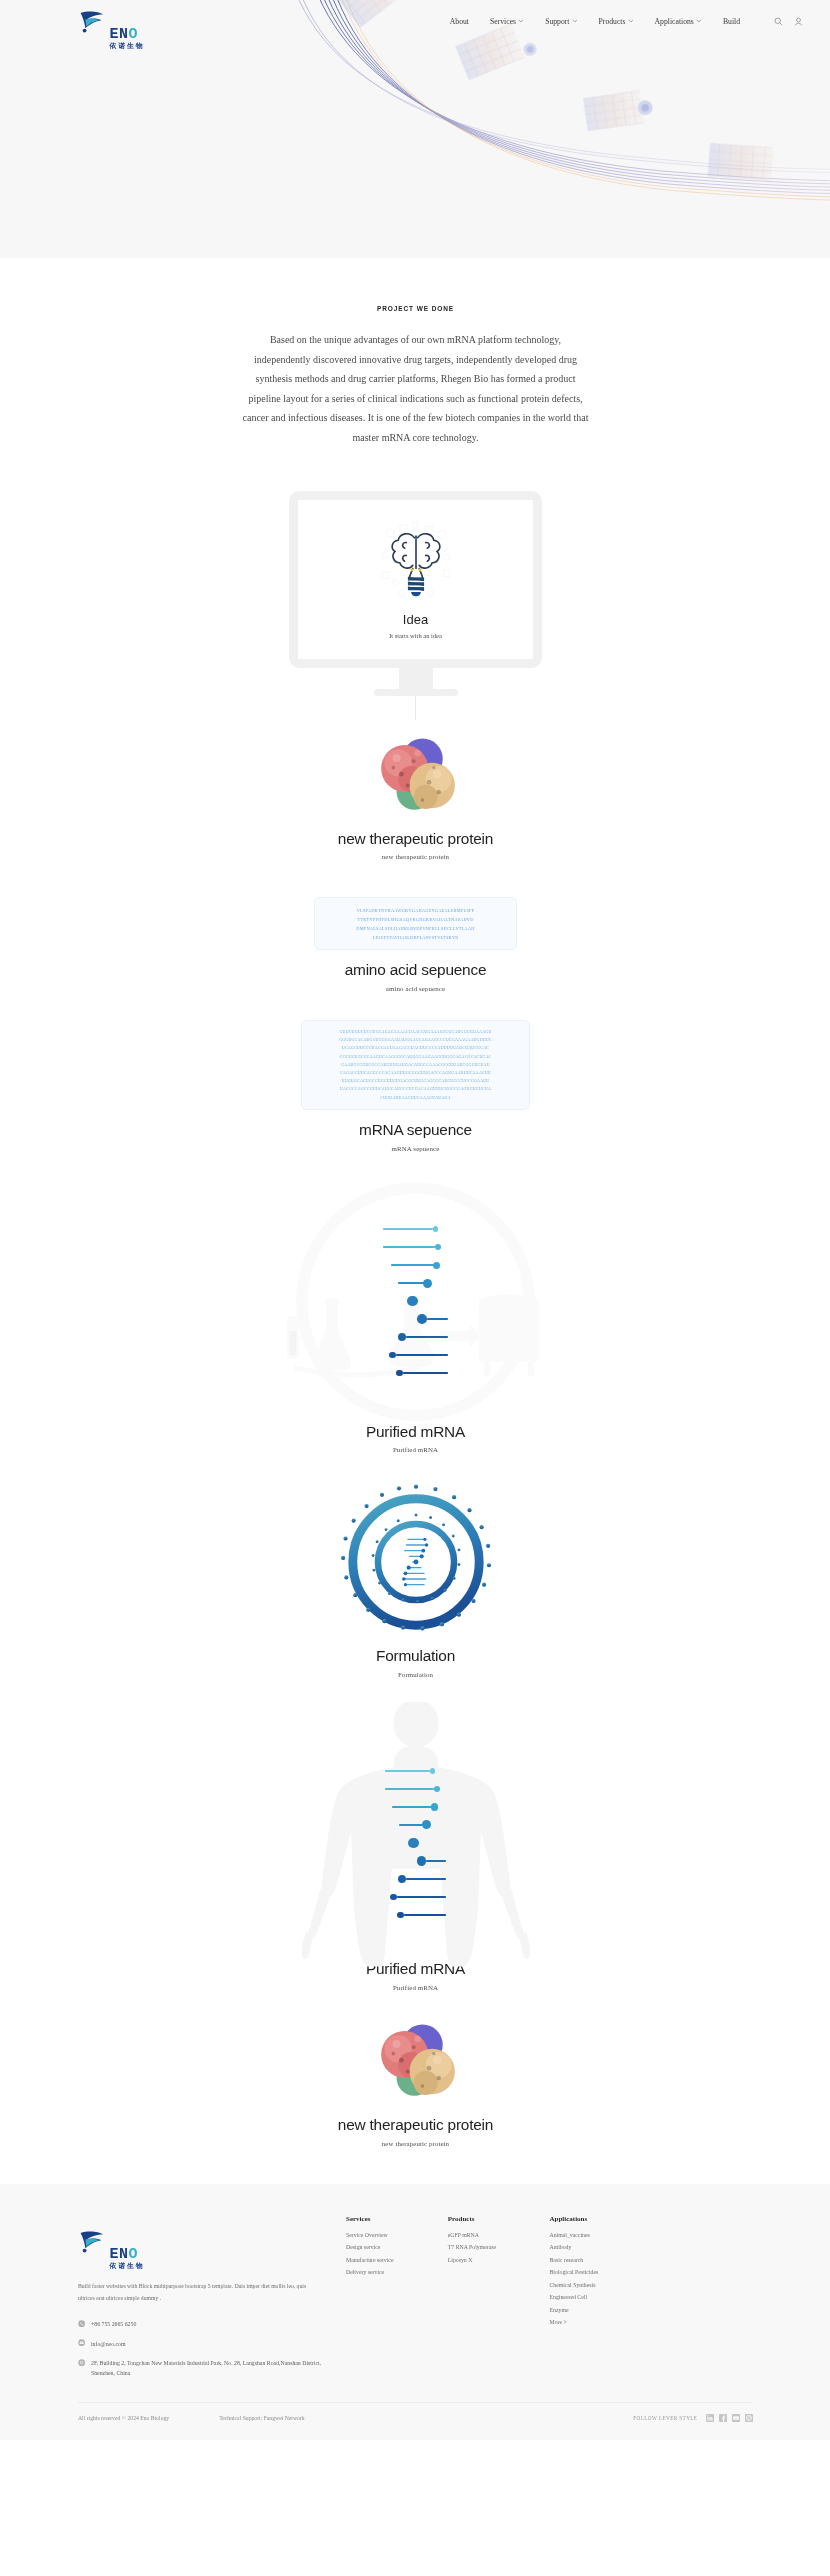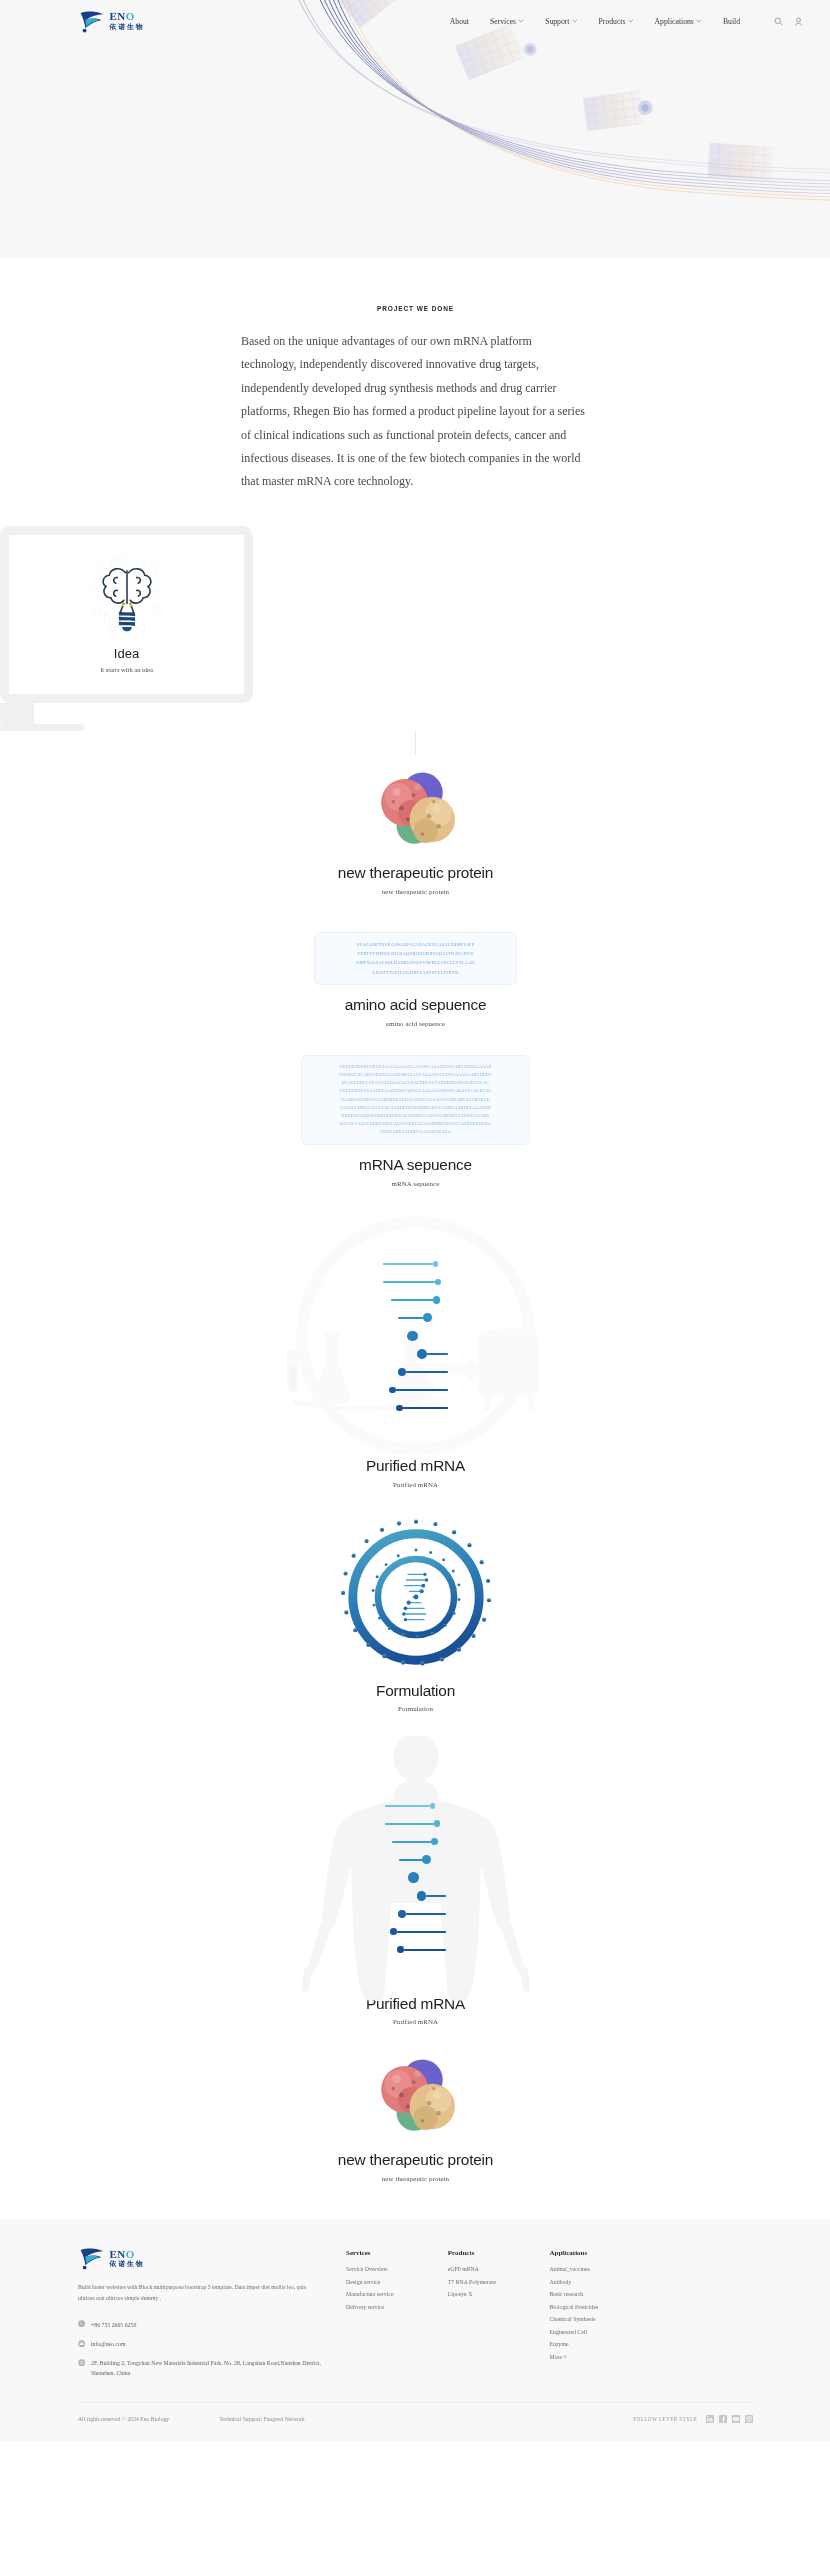--- a/index.html
+++ b/index.html
@@ -31,25 +31,26 @@
     z-index: 5;
     display: flex;
     align-items: center;
     height: 42px;
     padding: 0 27.6px 0 78px;
   }
   .logo { display: flex; align-items: center; gap: 4px; }
   .logo-mark { width: 27.6px; height: 24px; }
   .logo-text { display: flex; flex-direction: column; line-height: 1; }
   .logo-en {
-    font-family: Liberation Serif, serif;
+    font-family: Liberation Mono, monospace;
     font-weight: bold;
-    font-size: 11px;
+    font-size: 15px;
     letter-spacing: 0.4px;
     color: #1b3f87;
+    margin-top: 35px;
   }
   .logo-en .o { color: #36b0c9; }
   .logo-cn {
     font-size: 6.9px;
     letter-spacing: 1.8px;
     color: #1b3f87;
     font-weight: bold;
     margin-top: 1.6px;
   }
   .nav-links {
@@ -95,45 +96,45 @@
   .featured h2 {
     font-family: "Liberation Sans", sans-serif;
     font-weight: normal;
     font-size: 17px;
     color: #1f1f1f;
     margin-top: 5.7px;
     letter-spacing: -0.2px;
   }
   .featured p {
     width: 349px;
-    margin: 18px auto 0;
-    font-size: 12px;
+    margin: 18px auto 12px;
+    font-size: 10px;
     line-height: 1.95;
     color: #4a4a4a;
-    text-align: left;
+    text-align: center;
   }
 
   
   .steps { padding-top: 32px; }
   .step { text-align: center; }
   .step-title {
     font-family: "Liberation Sans", sans-serif;
     font-size: 15.4px;
     color: #1f1f1f;
     letter-spacing: -0.2px;
   }
   .step-sub {
     font-size: 6.9px;
     color: #4d4d4d;
     margin-top: 5.7px;
     letter-spacing: 0.1px;
   }
 
   
-  .monitor-wrap { display: flex; flex-direction: column; }
+  .monitor-wrap { display: flex; flex-direction: column; align-items: center; }
   .monitor {
     width: 253px;
     height: 177px;
     border: 9px solid #f0f0f0;
     border-radius: 10.5px;
     background: #fff;
     display: flex;
     flex-direction: column;
     align-items: center;
     justify-content: center;

